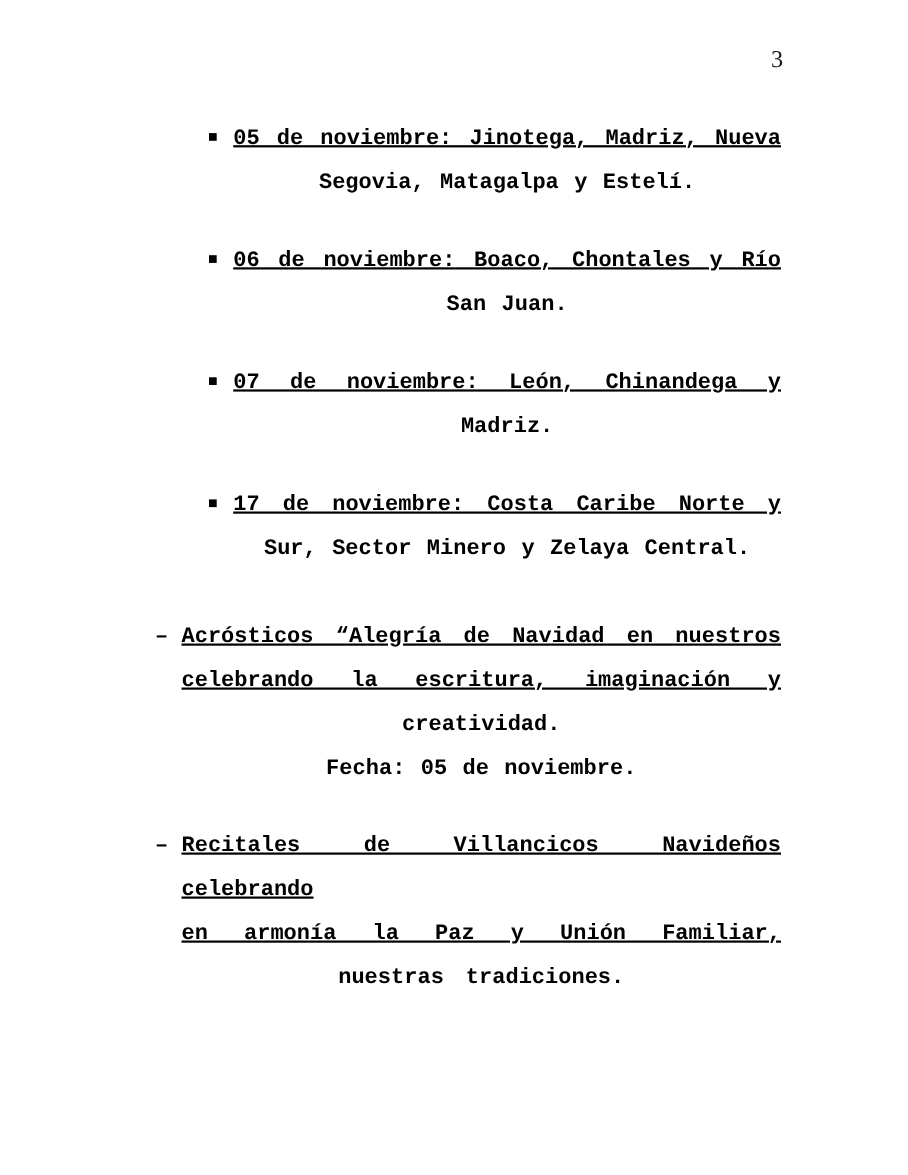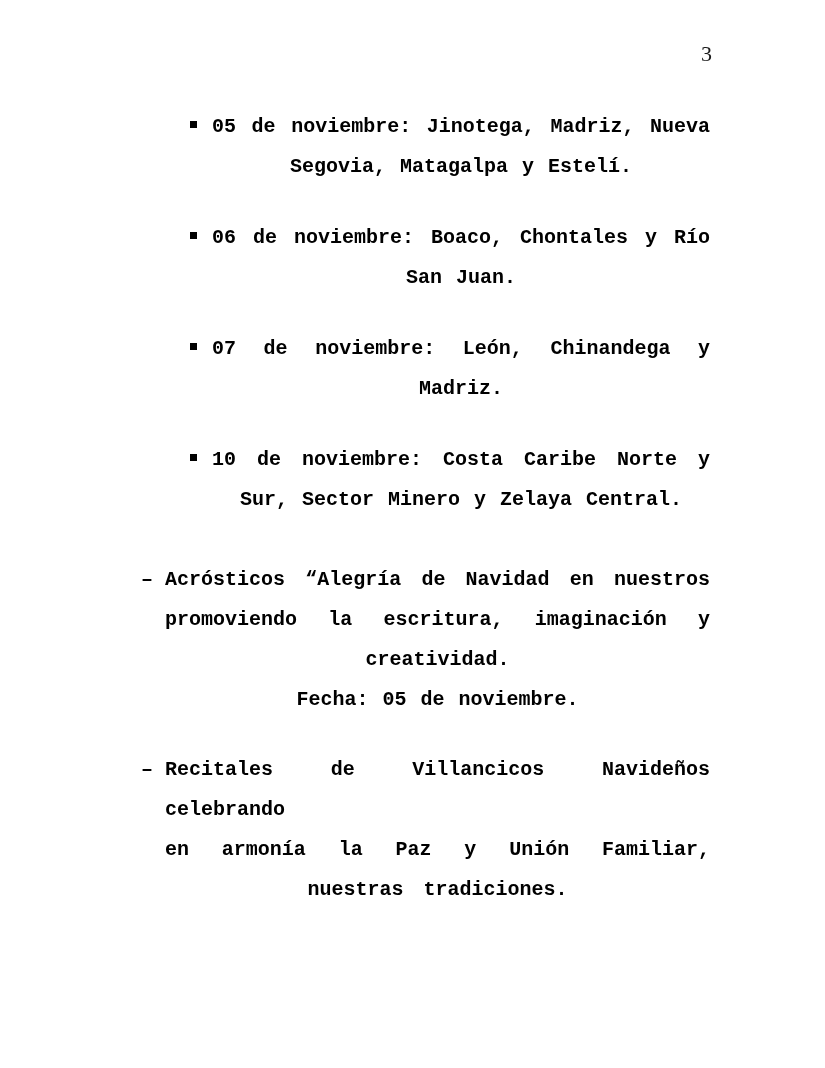--- a/index.html
+++ b/index.html
@@ -49,20 +49,21 @@
   .line {
     line-height: 40px;
     font-size: 20px;
     text-align: center;
     word-spacing: 2px;
     letter-spacing: 0;
   }
   .line.j {
     text-align: justify;
     text-align-last: justify;
+    text-decoration: underline;
   }
   .line.wide-gap { word-spacing: 8px; }
   .sq-marker {
     position: absolute;
     left: -22px;
     top: 14px;
     width: 7px;
     height: 7px;
     background: #000000;
   }
@@ -96,32 +97,32 @@
     </div>
 
     <div class="item bullet-item">
       <span class="sq-marker"></span>
       <div class="line j">07 de noviembre: León, Chinandega y</div>
       <div class="line">Madriz.</div>
     </div>
 
     <div class="item bullet-item">
       <span class="sq-marker"></span>
-      <div class="line j">10 de noviembre: Costa Caribe Norte y</div>
+      <div class="line j">17 de noviembre: Costa Caribe Norte y</div>
       <div class="line">Sur, Sector Minero y Zelaya Central.</div>
     </div>
 
   </section>
 
   <section class="dash-list">
 
     <div class="item dash-item">
       <span class="dash-marker">–</span>
       <div class="line j">Acrósticos “Alegría de Navidad en nuestros</div>
-      <div class="line j">promoviendo la escritura, imaginación y</div>
+      <div class="line j">celebrando la escritura, imaginación y</div>
       <div class="line">creatividad.</div>
       <div class="line">Fecha: 05 de noviembre.</div>
     </div>
 
     <div class="item dash-item">
       <span class="dash-marker">–</span>
       <div class="line j">Recitales de Villancicos Navideños celebrando</div>
       <div class="line j">en armonía la Paz y Unión Familiar,</div>
       <div class="line wide-gap">nuestras tradiciones.</div>
     </div>

